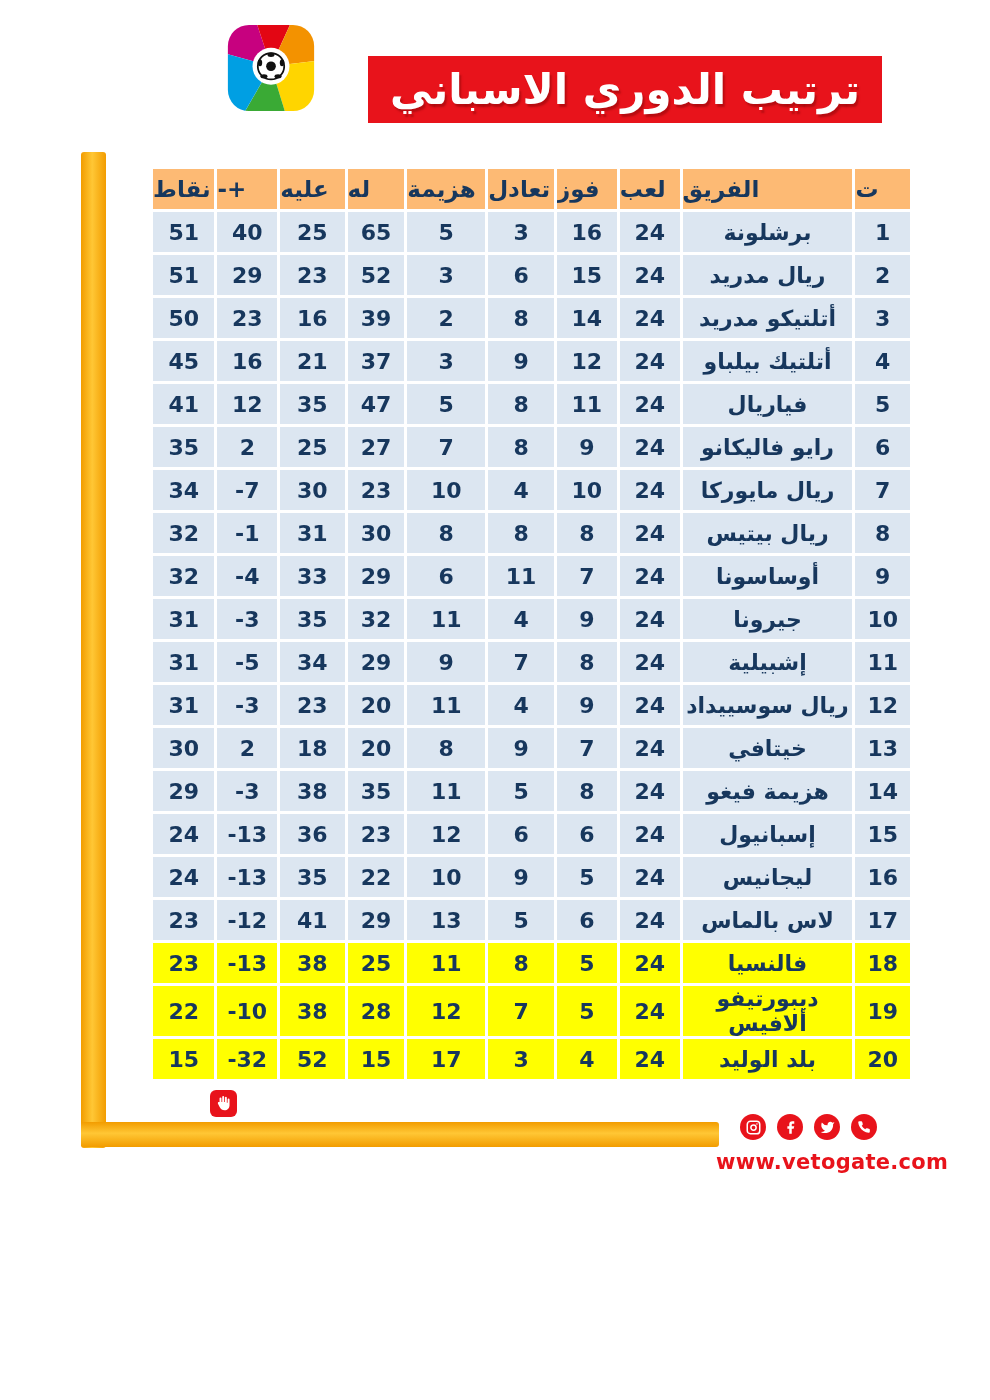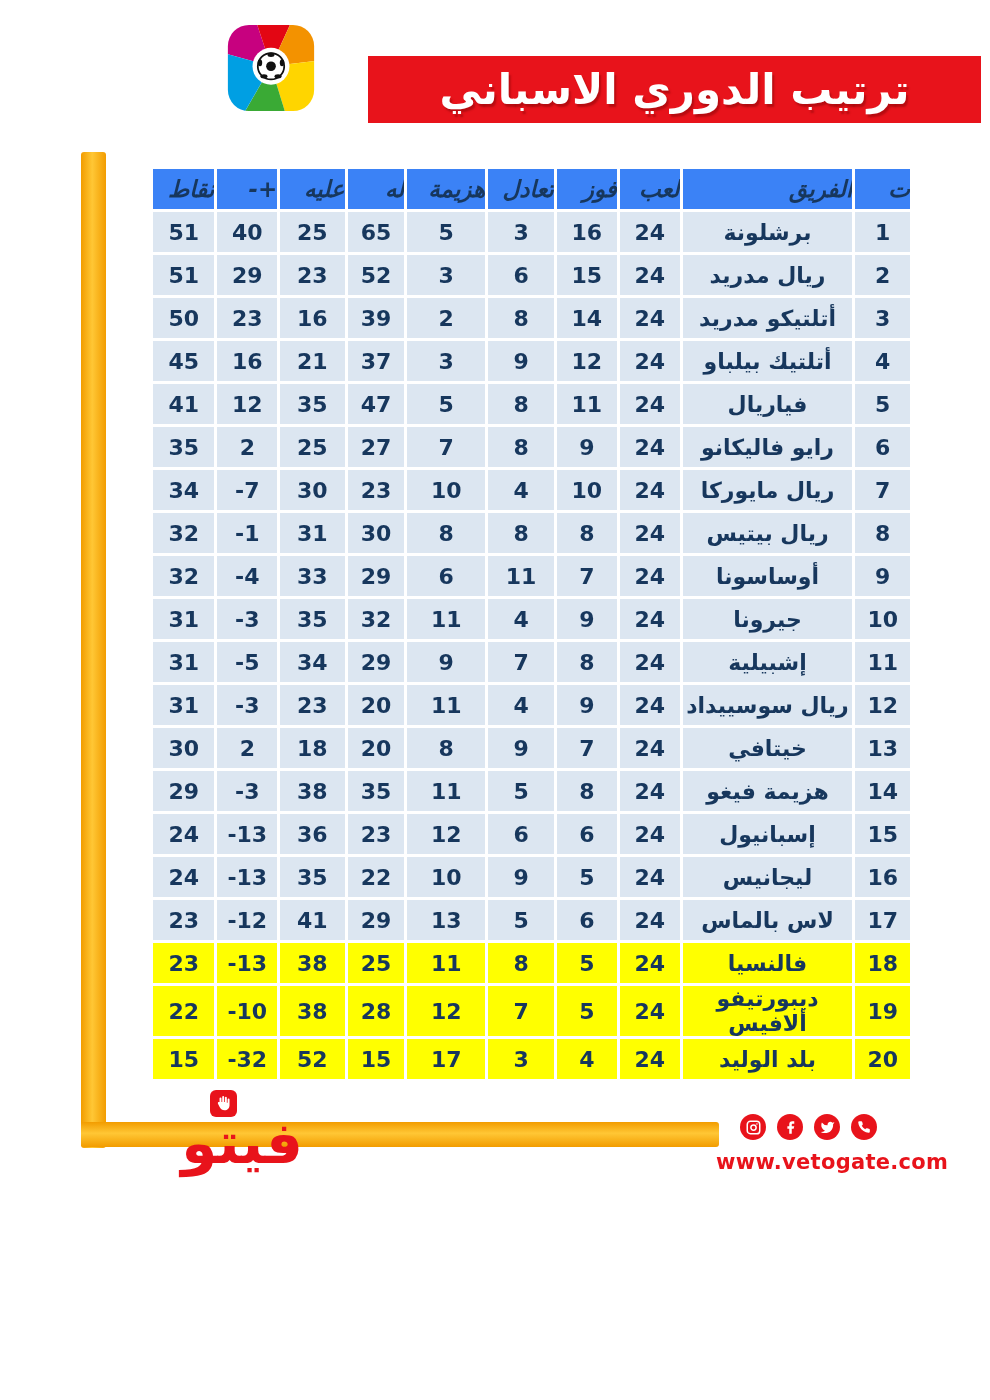--- a/index.html
+++ b/index.html
@@ -12,29 +12,29 @@
   .frame-v { position:absolute; left:81px; top:152px; width:25px; height:996px; border-radius:3px;
              background:linear-gradient(90deg,#F29C00 0%,#FFC735 45%,#F29C00 100%); }
   .frame-h { position:absolute; left:81px; top:1122px; width:638px; height:25px; border-radius:3px;
              background:linear-gradient(180deg,#F29C00 0%,#FFC735 45%,#F29C00 100%); }
 
   
   .laliga { position:absolute; left:193px; top:24px; width:156px; text-align:center; }
   .laliga-word { font-size:34px; font-weight:bold; color:#1E2256; margin-top:-2px; letter-spacing:.5px; }
 
   
-  .banner { position:absolute; left:368px; top:56px; width:613px; height:67px; background:#E8131B;
+  .banner { position:absolute; left:368px; top:56px; width:514px; height:67px; background:#E8131B;
             color:#fff; display:flex; align-items:center; justify-content:center; direction:rtl;
             font-size:42px; font-weight:bold; text-shadow:2px 3px 2px rgba(110,0,0,.4); }
 
   
   .standings { position:absolute; left:150px; top:166px; width:763px; border-collapse:separate;
                border-spacing:3px; direction:rtl; table-layout:fixed; }
-  .standings th { background:#3b82f6; color:#17375D; font-size:23px; font-weight:bold; height:40px;
-                  text-align:right; overflow:hidden;font-style:italic; }
+  .standings th { background:#fdba74; color:#17375D; font-size:23px; font-weight:bold; height:40px;
+                  text-align:left; overflow:hidden; }
   .standings td { background:#DCE6F1; color:#17375D; font-size:22px; font-weight:bold; height:40px;
                   text-align:center; overflow:hidden; }
   .standings tr.relegation td { background:#FFFF00; }
   .standings td.num { direction:ltr; }
   col.c-rank{width:7.3%} col.c-team{width:22.7%} col.c-played{width:8%} col.c-won{width:8%}
   col.c-draw{width:8.8%} col.c-lost{width:10.4%} col.c-gf{width:7.6%} col.c-ga{width:8.6%}
   col.c-gd{width:8%} col.c-pts{width:8.2%}
 
   
   .veto { position:absolute; left:146px; top:1090px; width:165px; height:84px; z-index:2; }
@@ -357,21 +357,20 @@
         </tr>
       </tbody>
   </table>
 
   <div class="veto">
     <div class="veto-hand">
       <svg viewBox="0 0 24 24" width="19" height="19" fill="#ffffff">
         <path d="M7 11V5.5a1.2 1.2 0 0 1 2.4 0V10h1V3.8a1.2 1.2 0 0 1 2.4 0V10h1V4.6a1.2 1.2 0 0 1 2.4 0V11h1V7a1.2 1.2 0 0 1 2.4 0v7.2c0 3.8-2.6 6.3-6.2 6.3-3 0-4.6-1.4-6.3-4.2L5.2 12.7c-.6-1-.3-2 .5-2.5.8-.4 1.7-.2 2.3.8z"></path>
       </svg>
     </div>
-    <div class="veto-text">فيتو</div>
   </div>
 
   <div class="social">
     <span class="icon-circle">
       <svg viewBox="0 0 24 24" width="15" height="15" fill="none" stroke="#ffffff" stroke-width="2.4" stroke-linecap="round" stroke-linejoin="round">
         <rect x="2" y="2" width="20" height="20" rx="5"></rect>
           <circle cx="12" cy="12" r="4.2"></circle>
           <line x1="17.5" y1="6.5" x2="17.5" y2="6.5"></line>
       </svg>
     </span>

